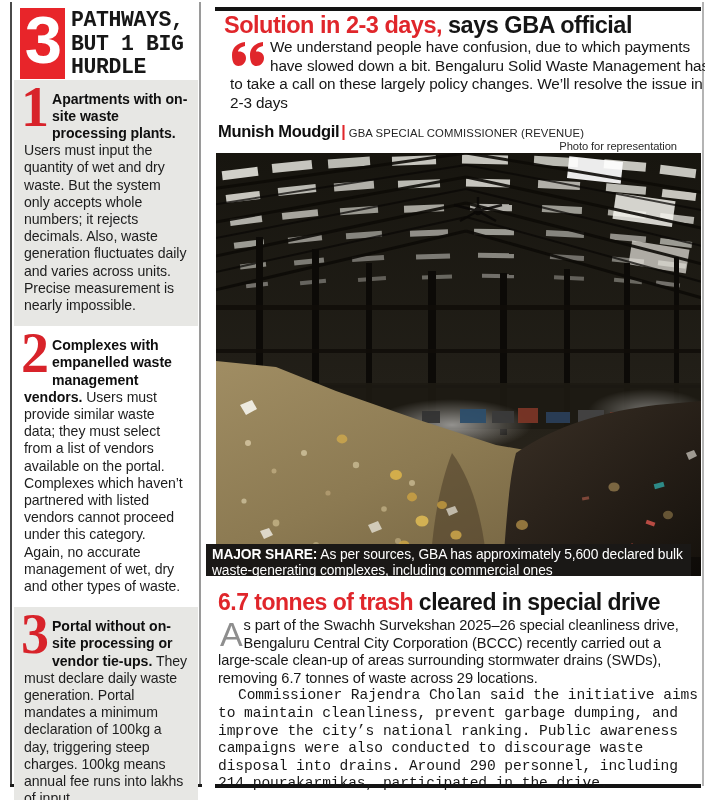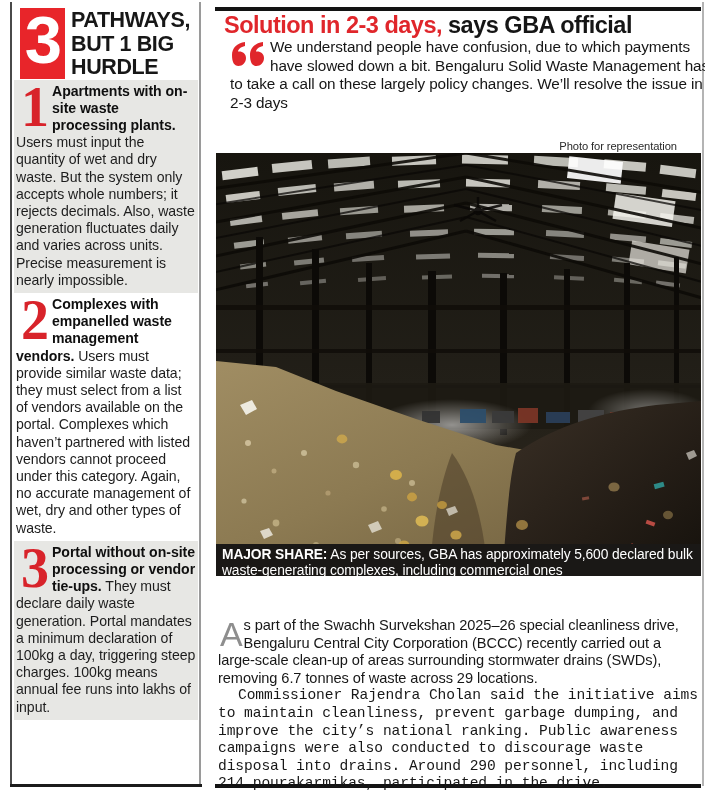--- a/index.html
+++ b/index.html
@@ -80,21 +80,21 @@
     font-weight: bold;
     font-size: 67px;
     line-height: 64px;
     text-align: center;
     letter-spacing: -2px;
     flex: none;
     margin-left: 6px;
     overflow: hidden;
   }
   .masthead-title {
-    font-family: Liberation Sans, sans-serif;
+    font-family: Liberation Mono, monospace;
     font-weight: bold;
     font-size: 21.5px;
     line-height: 23.5px;
     letter-spacing: -0.4px;
     color: #171717;
     padding-left: 6px;
     padding-top: 1px;
     text-transform: uppercase;
   }
 
@@ -121,21 +121,21 @@
     width: 32px;
     margin: 2px 2px 0 2px;
     text-align: center;
     letter-spacing: -2px;
   }
   .point .lead {
     font-weight: bold;
     color: #0f0f0f;
   }
   .point p {
-    margin: 0;
+    margin: 8px;
     text-align: left;
   }
 
   
   #right-col {
     position: absolute;
     left: 206px;
     top: 0;
     width: 499px;
     height: 800px;
@@ -240,21 +240,21 @@
     top: 153px;
     width: 485px;
     height: 423px;
     overflow: hidden;
     background: #0b0a09;
   }
   #photo svg { display: block; }
 
   .caption-bar {
     position: absolute;
-    left: 10px;
+    left: 0;
     top: 544px;
     width: 485px;
     height: 32px;
     background: #1a1816;
     color: #ffffff;
     box-sizing: border-box;
     padding: 3px 6px 0 6px;
     font-size: 13.8px;
     line-height: 16px;
     letter-spacing: -0.1px;
@@ -343,20 +343,21 @@
     <div class="quote-body">
       <span class="qmark">
         <svg width="36" height="26" viewBox="0 0 36 26" xmlns="http://www.w3.org/2000/svg">
           <path d="M2 14 C2 7 7 2 15 1 L15 5 C10.5 6 8.5 8 8 10.5 C12.5 10 16 12.5 16 17 C16 21.5 12.5 25 8.5 25 C4 25 2 21 2 14 Z" fill="#e0262b"></path>
           <path d="M20 14 C20 7 25 2 33 1 L33 5 C28.5 6 26.5 8 26 10.5 C30.5 10 34 12.5 34 17 C34 21.5 30.5 25 26.5 25 C22 25 20 21 20 14 Z" fill="#e0262b"></path>
         </svg>
       </span>
       <span>We understand people have confusion, due to which payments have slowed down a bit. Bengaluru Solid Waste Management has to take a call on these largely policy changes. We’ll resolve the issue in 2-3 days</span>
     </div>
 
+    <div class="quote-attr"><span class="attr-name">Munish Moudgil</span><span class="attr-sep">|</span><span class="attr-role">GBA SPECIAL COMMISSIONER (REVENUE)</span></div>
 
     <div class="photo-credit">Photo for representation</div>
 
     <div id="photo">
       <svg width="485" height="423" viewBox="0 0 485 423" xmlns="http://www.w3.org/2000/svg">
         <defs>
           <linearGradient id="roofGrad" x1="0" y1="0" x2="0" y2="1">
             <stop offset="0%" stop-color="#17150f"></stop>
             <stop offset="55%" stop-color="#221f18"></stop>
             <stop offset="100%" stop-color="#30291e"></stop>
@@ -547,20 +548,21 @@
           <rect x="414" y="392" width="8" height="4" fill="#c2493f" opacity="0.7" transform="rotate(35 418 394)"></rect>
           <rect x="366" y="344" width="7" height="3" fill="#b8604f" opacity="0.6" transform="rotate(-10 369 345)"></rect>
         </g>
 
         <rect x="0" y="404" width="485" height="19" fill="#000000" opacity="0.35"></rect>
       </svg>
     </div>
 
     <div class="caption-bar"><span class="cap-lead">MAJOR SHARE:</span><span> As per sources, GBA has approximately 5,600 declared bulk waste-generating complexes, including commercial ones</span></div>
 
+    <div class="story-head"><span class="red">6.7 tonnes of trash</span><span> cleared in special drive</span></div>
 
     <div class="story-body">
       <p><span class="dropcap">A</span><span>s part of the Swachh Survekshan 2025–26 special cleanliness drive, Bengaluru Central City Corporation (BCCC) recently carried out a large-scale clean-up of areas surrounding stormwater drains (SWDs), removing 6.7 tonnes of waste across 29 locations.</span></p>
       <p class="indent">Commissioner Rajendra Cholan said the initiative aims to maintain cleanliness, prevent garbage dumping, and improve the city’s national ranking. Public awareness campaigns were also conducted to discourage waste disposal into drains. Around 290 personnel, including 214 pourakarmikas, participated in the drive.</p>
     </div>
 
   </div>
 </div>
 
 </body></html>

